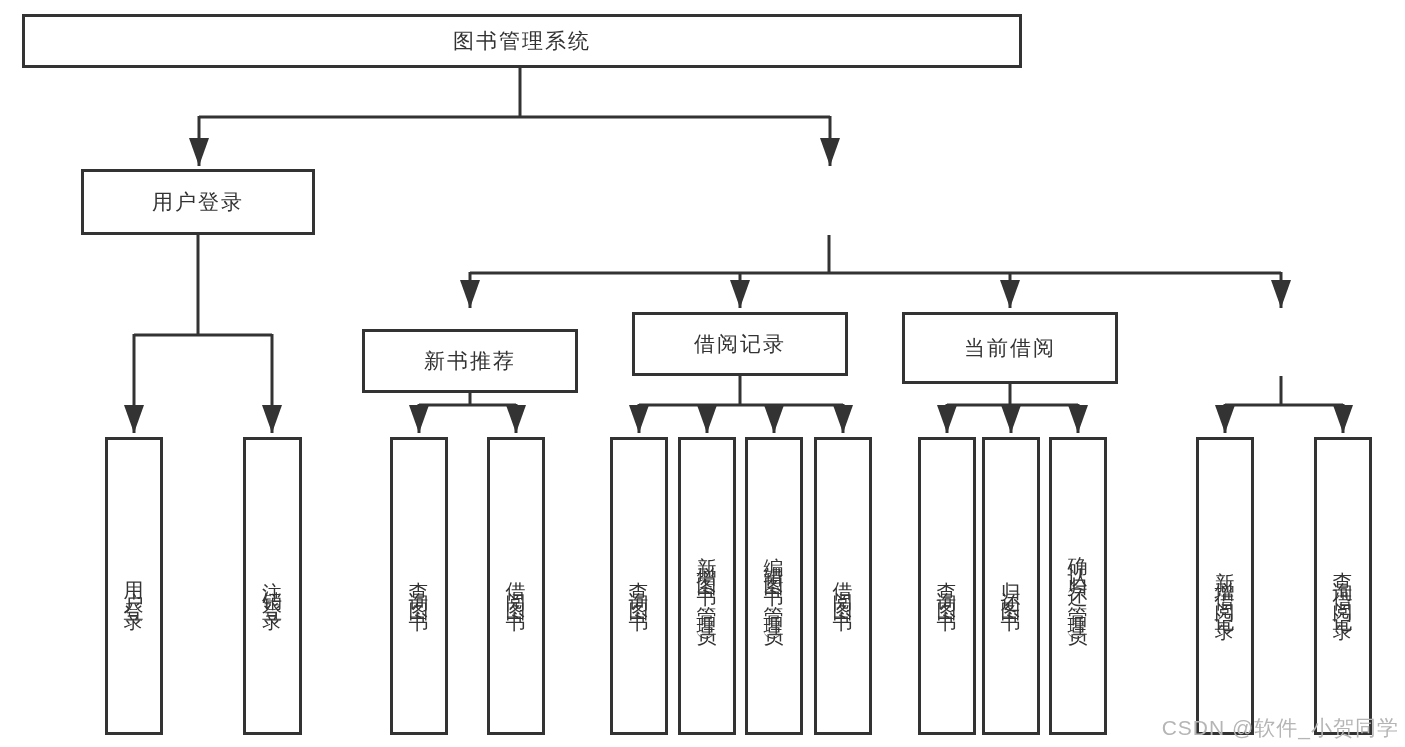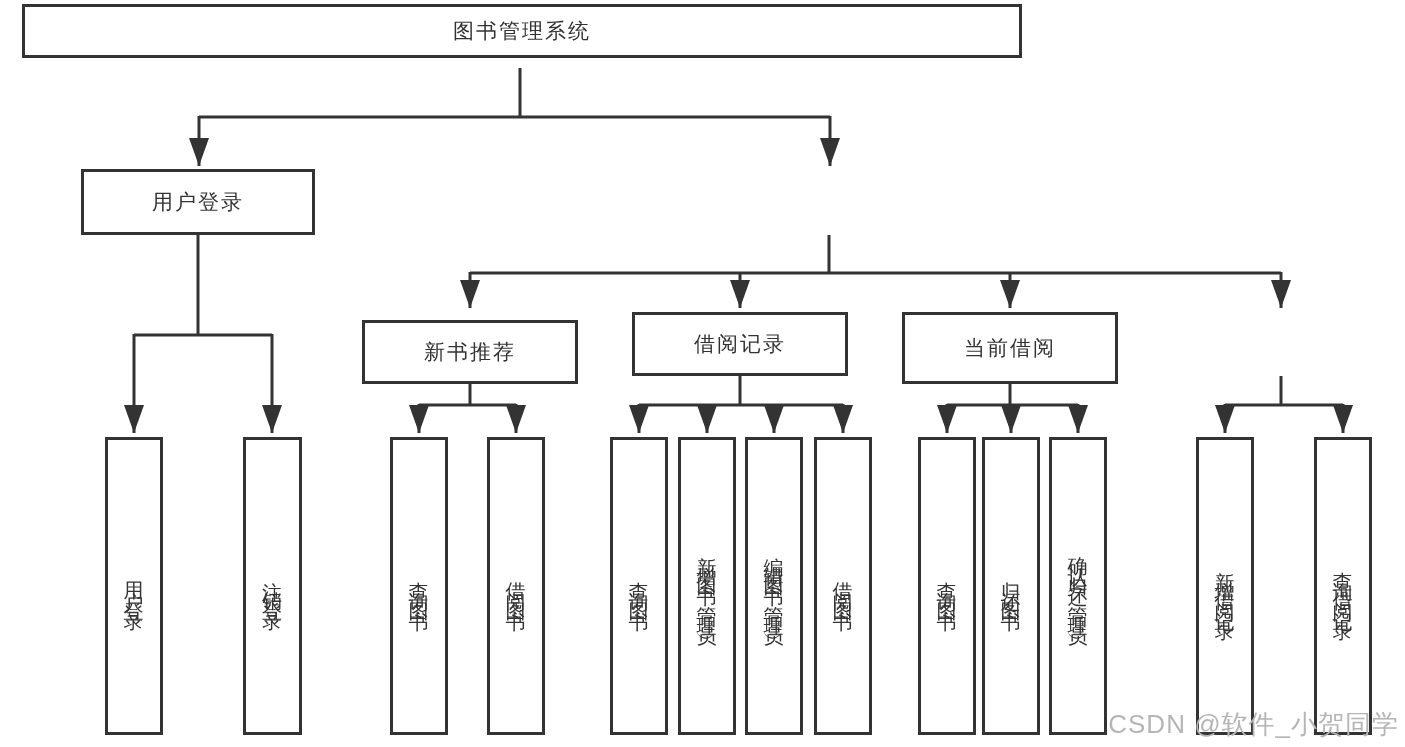--- a/index.html
+++ b/index.html
@@ -15,21 +15,21 @@
     color:#333333;font-size:21px;letter-spacing:2px;
     white-space:nowrap;
   }
   .leaf{
     writing-mode:vertical-lr;text-orientation:mixed;
     font-size:20px;letter-spacing:10px;line-height:1;
     padding:4px 0;
   }
   .watermark{
     position:absolute;z-index:3;right:6px;bottom:5px;
-    color:#b5b5b5;font-size:26px;letter-spacing:1px;
+    color:#b5b5b5;font-size:21px;letter-spacing:1px;
   }
 </style>
 </head>
 <body>
 
 <div id="stage">
 
   <svg id="wires" width="1405" height="747" viewBox="0 0 1405 747">
     <defs>
       <marker id="arw" markerUnits="userSpaceOnUse" markerWidth="34" markerHeight="24" refX="28" refY="10" orient="auto">
@@ -73,25 +73,25 @@
       <line x1="1011" y1="404" x2="1011" y2="433" marker-end="url(#arw)"></line>
       <line x1="1078" y1="404" x2="1078" y2="433" marker-end="url(#arw)"></line>
 
       <path d="M1281 376 V405"></path>
       <path d="M1225 405 H1343"></path>
       <line x1="1225" y1="404" x2="1225" y2="433" marker-end="url(#arw)"></line>
       <line x1="1343" y1="404" x2="1343" y2="433" marker-end="url(#arw)"></line>
     </g>
   </svg>
 
-  <div class="node" style="left:22px;top:4px;width:1000px;height:54px;">图书管理系统</div>
+  <div class="node" style="left:22px;top:14px;width:1000px;height:54px;">图书管理系统</div>
 
   <div class="node" style="left:81px;top:169px;width:234px;height:66px;">用户登录</div>
 
-  <div class="node" style="left:362px;top:320px;width:216px;height:64px;">新书推荐</div>
+  <div class="node" style="left:362px;top:329px;width:216px;height:64px;">新书推荐</div>
   <div class="node" style="left:632px;top:312px;width:216px;height:64px;">借阅记录</div>
   <div class="node" style="left:902px;top:312px;width:216px;height:72px;">当前借阅</div>
 
   <div class="node leaf" style="left:105px;top:437px;width:58px;height:298px;">用户登录</div>
   <div class="node leaf" style="left:243px;top:437px;width:59px;height:298px;">注销登录</div>
 
   <div class="node leaf" style="left:390px;top:437px;width:58px;height:298px;">查询图书</div>
   <div class="node leaf" style="left:487px;top:437px;width:58px;height:298px;">借阅图书</div>
 
   <div class="node leaf" style="left:610px;top:437px;width:58px;height:298px;">查询图书</div>

